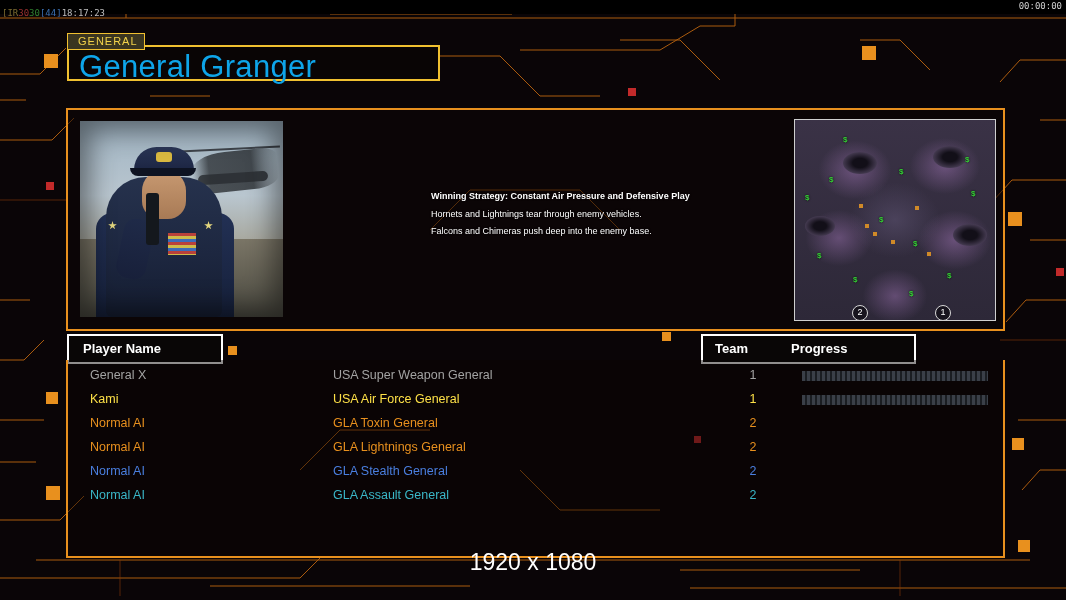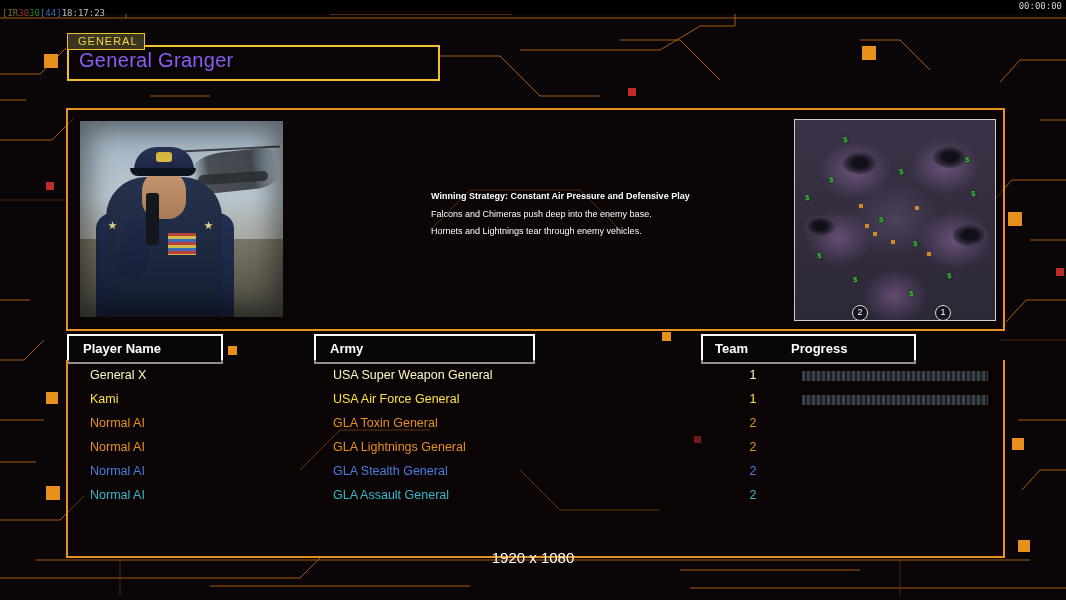--- a/index.html
+++ b/index.html
@@ -81,22 +81,22 @@
     left: 67px; top: 45px;
     width: 369px;
     height: 32px;
     border: 2px solid #f0c030;
     background: rgba(10,6,4,0.55);
     z-index: 19;
   }
   .title-box .txt {
     position: absolute;
     left: 10px; top: 2px;
-    font-size: 20px;
-    color: #8b5cf6;
+    font-size: 31px;
+    color: #0ea5e9;
     letter-spacing: 0.3px;
     white-space: nowrap;
   }
 
   
   .panel {
     position: absolute;
     left: 66px; top: 108px;
     width: 935px;
     height: 219px;
@@ -318,21 +318,21 @@
     background: repeating-linear-gradient(to right, #3a3f48 0px, #3a3f48 3px, #1a1d22 3px, #1a1d22 5px);
     border: 0;
   }
 
   .resolution {
     position: absolute;
     left: 0; top: 549px;
     width: 1066px;
     text-align: center;
     color: #ffffff;
-    font-size: 15px;
+    font-size: 23px;
     z-index: 30;
   }
 
   .mk {
     position: absolute;
   }
 </style>
 </head>
 <body>
 
@@ -426,22 +426,22 @@
       <div class="cap-badge"></div>
       <div class="radio"></div>
       <div class="medals"></div>
       <div class="star1"></div>
       <div class="star2"></div>
       <div class="vignette"></div>
     </div>
 
     <div class="strategy">
       <div class="s-head">Winning Strategy: Constant Air Pressure and Defensive Play</div>
+      <div>Hornets and Lightnings tear through enemy vehicles.</div>
       <div>Falcons and Chimeras push deep into the enemy base.</div>
-      <div>Hornets and Lightnings tear through enemy vehicles.</div>
     </div>
 
     <div class="minimap">
       <div class="terrain"></div>
 
       <div class="mm-crater" style="left:48px;  top:32px;  width:34px; height:22px;"></div>
       <div class="mm-crater" style="left:138px; top:26px;  width:34px; height:22px;"></div>
       <div class="mm-crater" style="left:10px;  top:96px;  width:30px; height:20px;"></div>
       <div class="mm-crater" style="left:158px; top:104px; width:34px; height:22px;"></div>
 
@@ -466,31 +466,28 @@
       <div class="mm-struct" style="left:96px;  top:120px;"></div>
       <div class="mm-struct" style="left:120px; top:86px;"></div>
       <div class="mm-struct" style="left:64px;  top:84px;"></div>
       <div class="mm-struct" style="left:132px; top:132px;"></div>
     </div>
   </div>
 
   <div class="hdr-name">
     <div class="hdr-txt" style="left:14px;">Player Name</div>
   </div>
-  <div class="hdr-army">
-    <div class="hdr-txt" style="left:14px;">Army</div>
-  </div>
   <div class="hdr-teamprog">
     <div class="hdr-txt" style="left:12px;">Team</div>
     <div class="hdr-txt" style="left:88px;">Progress</div>
   </div>
 
   <div class="list-panel">
 
-    <div class="prow" style="top:4px;  color:#fef9c3;">
+    <div class="prow" style="top:4px;  color:#a3a3a3;">
       <span class="pname">General X</span>
       <span class="parmy">USA Super Weapon General</span>
       <span class="pteam">1</span>
       <span class="pbar"></span>
     </div>
 
     <div class="prow" style="top:28px; color:#fde047;">
       <span class="pname">Kami</span>
       <span class="parmy">USA Air Force General</span>
       <span class="pteam">1</span>

